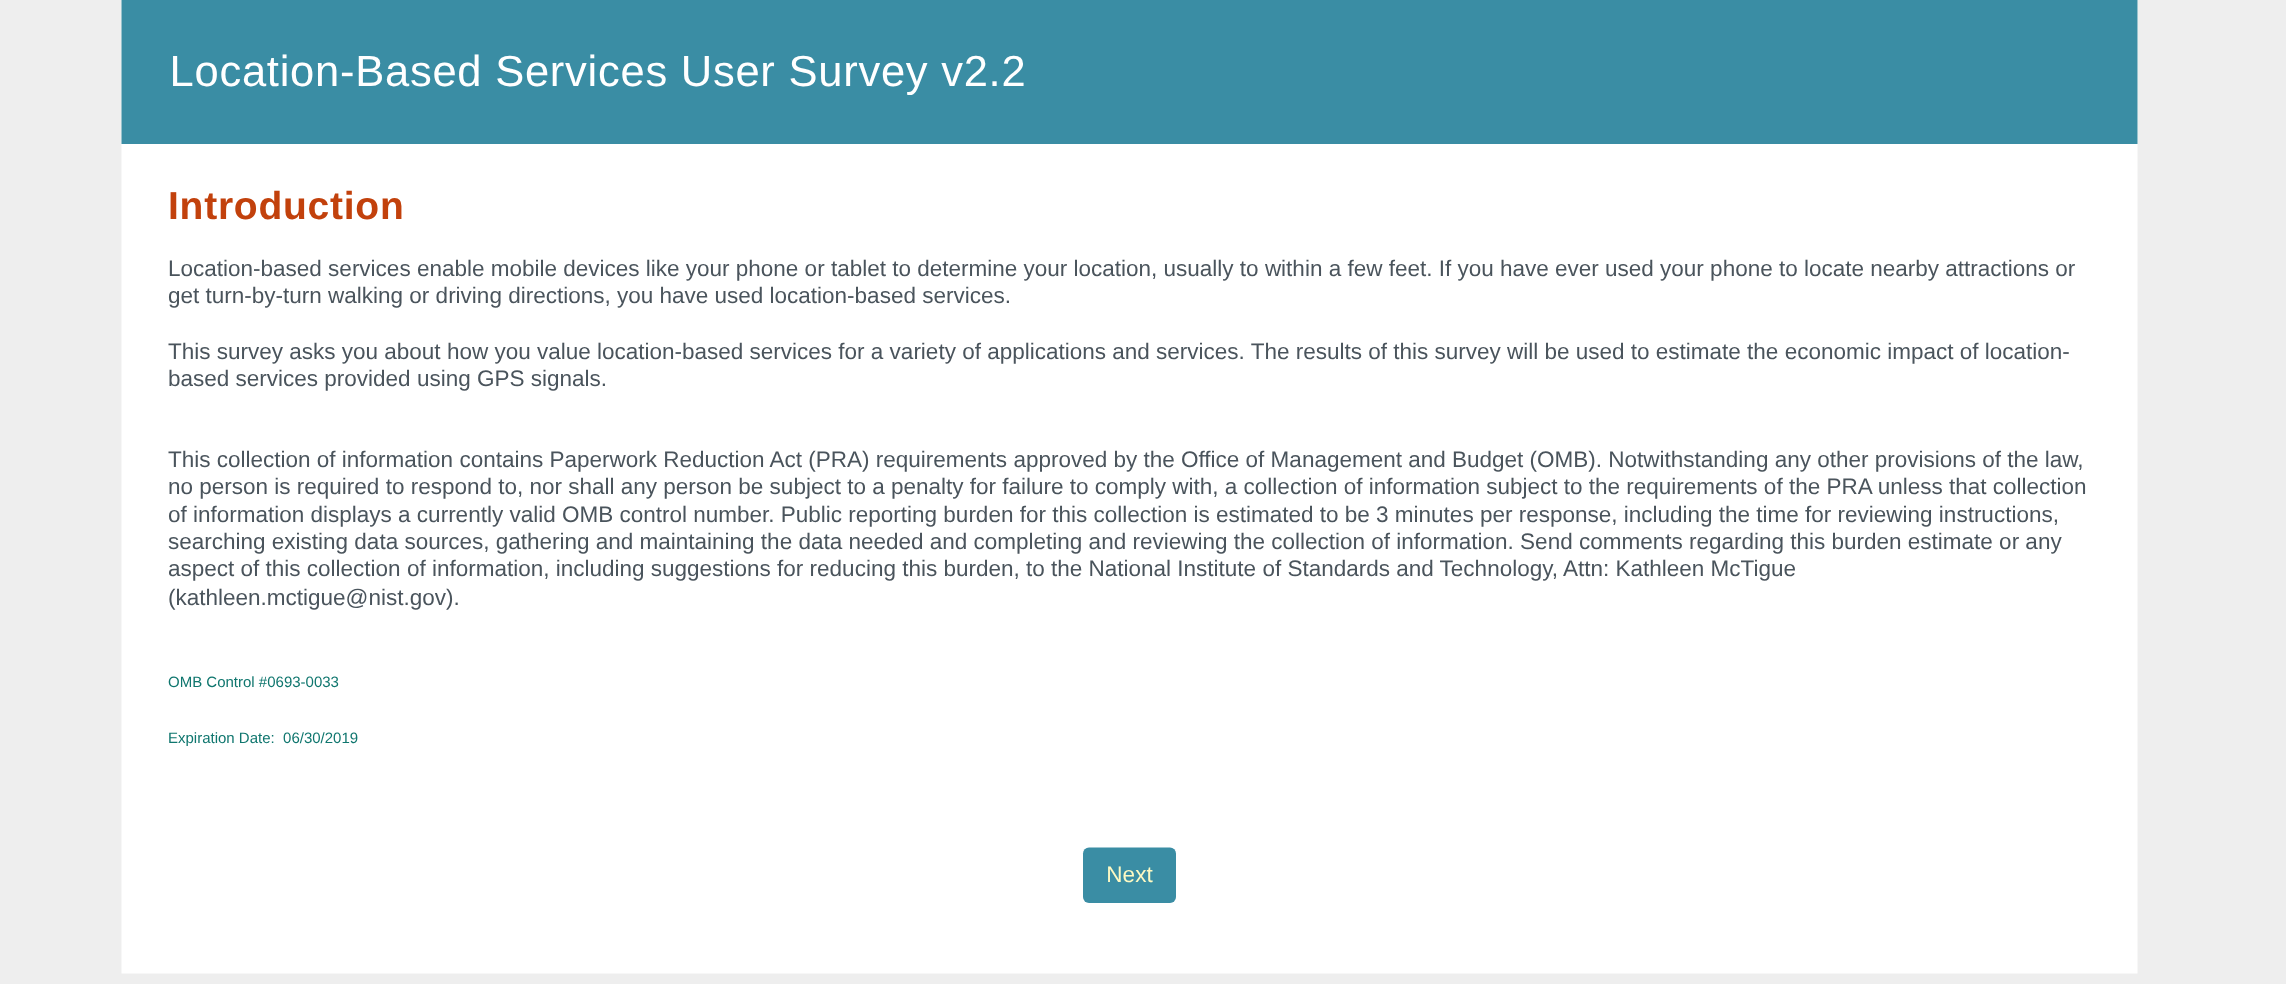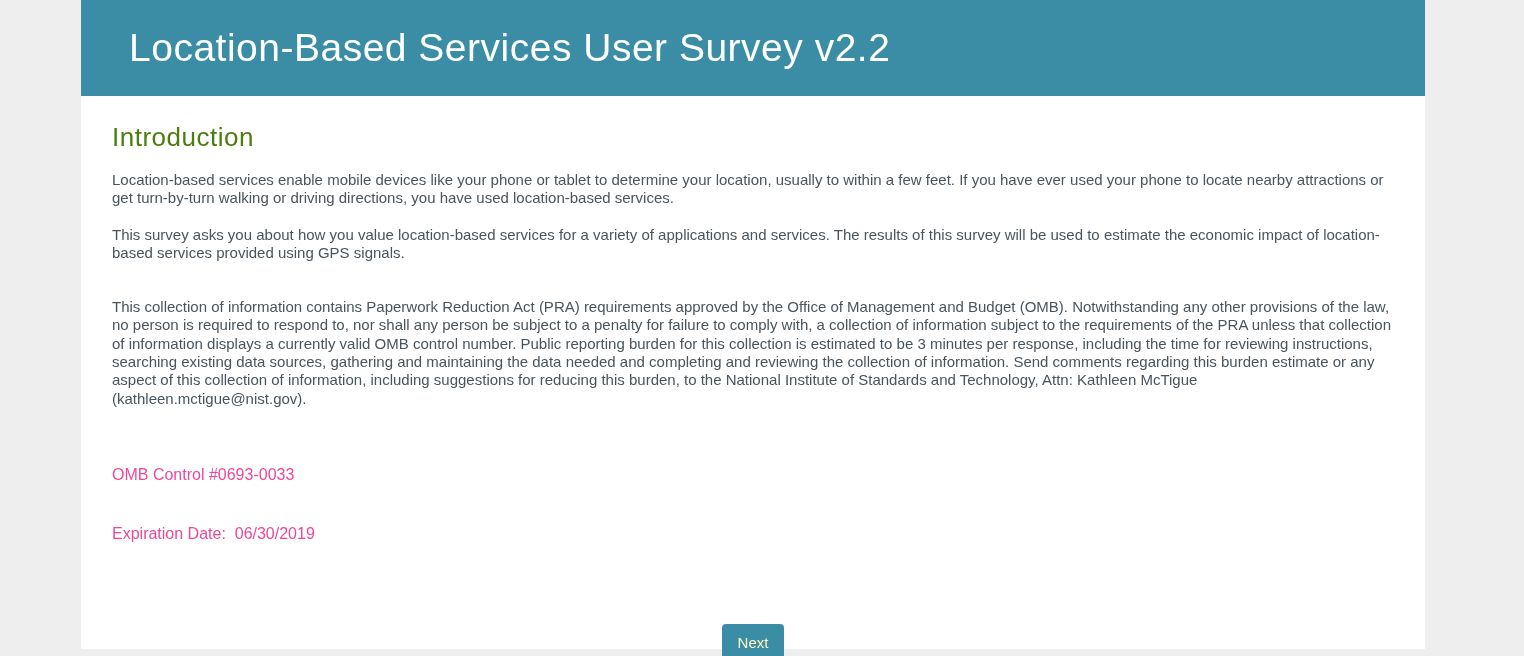--- a/index.html
+++ b/index.html
@@ -24,49 +24,49 @@
     background: #ffffff;
   }
   .header {
     height: 96px;
     background: #3a8da4;
     display: flex;
     align-items: center;
   }
   .header-title {
     color: #ffffff;
-    font-size: 39px;
+    font-size: 29px;
     font-weight: 400;
     letter-spacing: 0.5px;
-    padding-left: 48px;
+    padding-left: 32px;
     margin: 0;
   }
   .main {
     padding: 0 31px;
   }
   .section-heading {
-    color: #4d7c0f;
+    color: #c2410c;
     font-size: 26px;
-    font-weight: 400;
+    font-weight: 700;
     letter-spacing: 0.5px;
     margin: 26px 0 16px 0;
   }
   .para {
     color: #4a545c;
     font-size: 15px;
     line-height: 1.22;
     margin: 18px 0 0 0;
     max-width: 1285px;
   }
   .para.spaced {
     margin-top: 36px;
   }
   .omb-block {
-    color: #ec4899;
-    font-size: 16px;
+    color: #0f766e;
+    font-size: 10px;
     line-height: 1.22;
     margin: 18px 0 0 0;
     white-space: pre-wrap;
   }
   .button-row {
     text-align: center;
     margin-top: 42px;
   }
   .next-button {
     display: inline-block;

